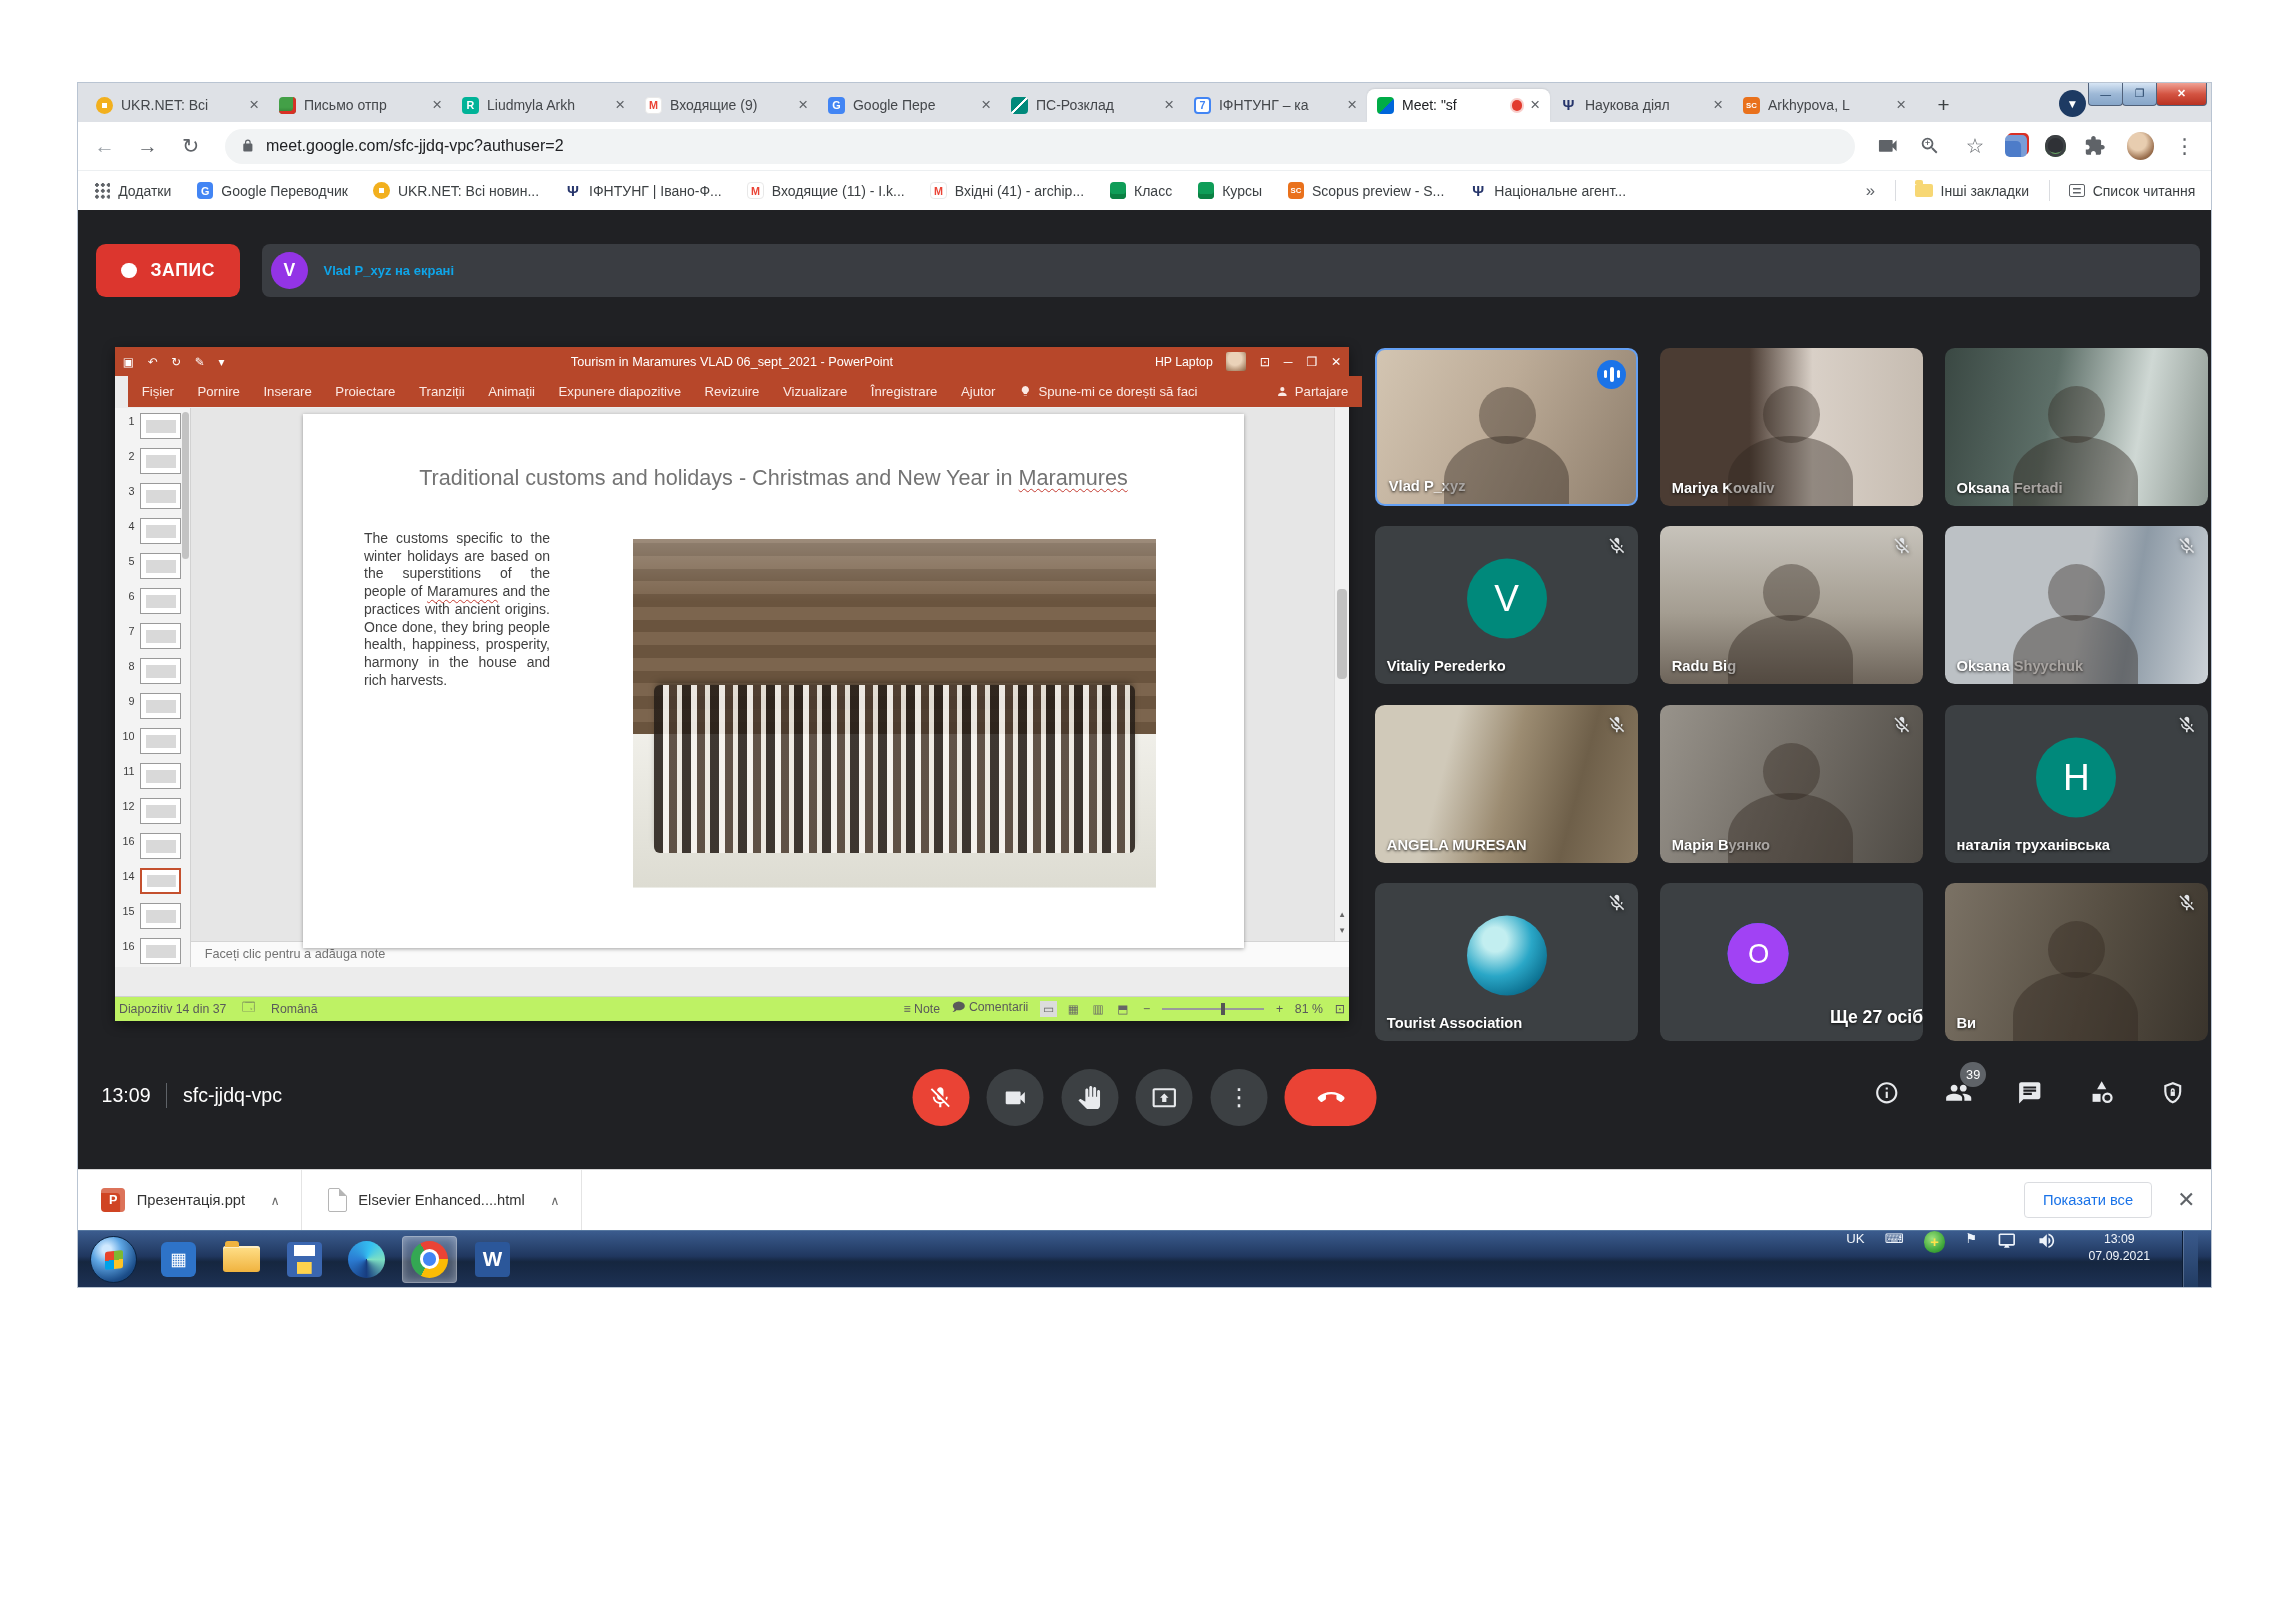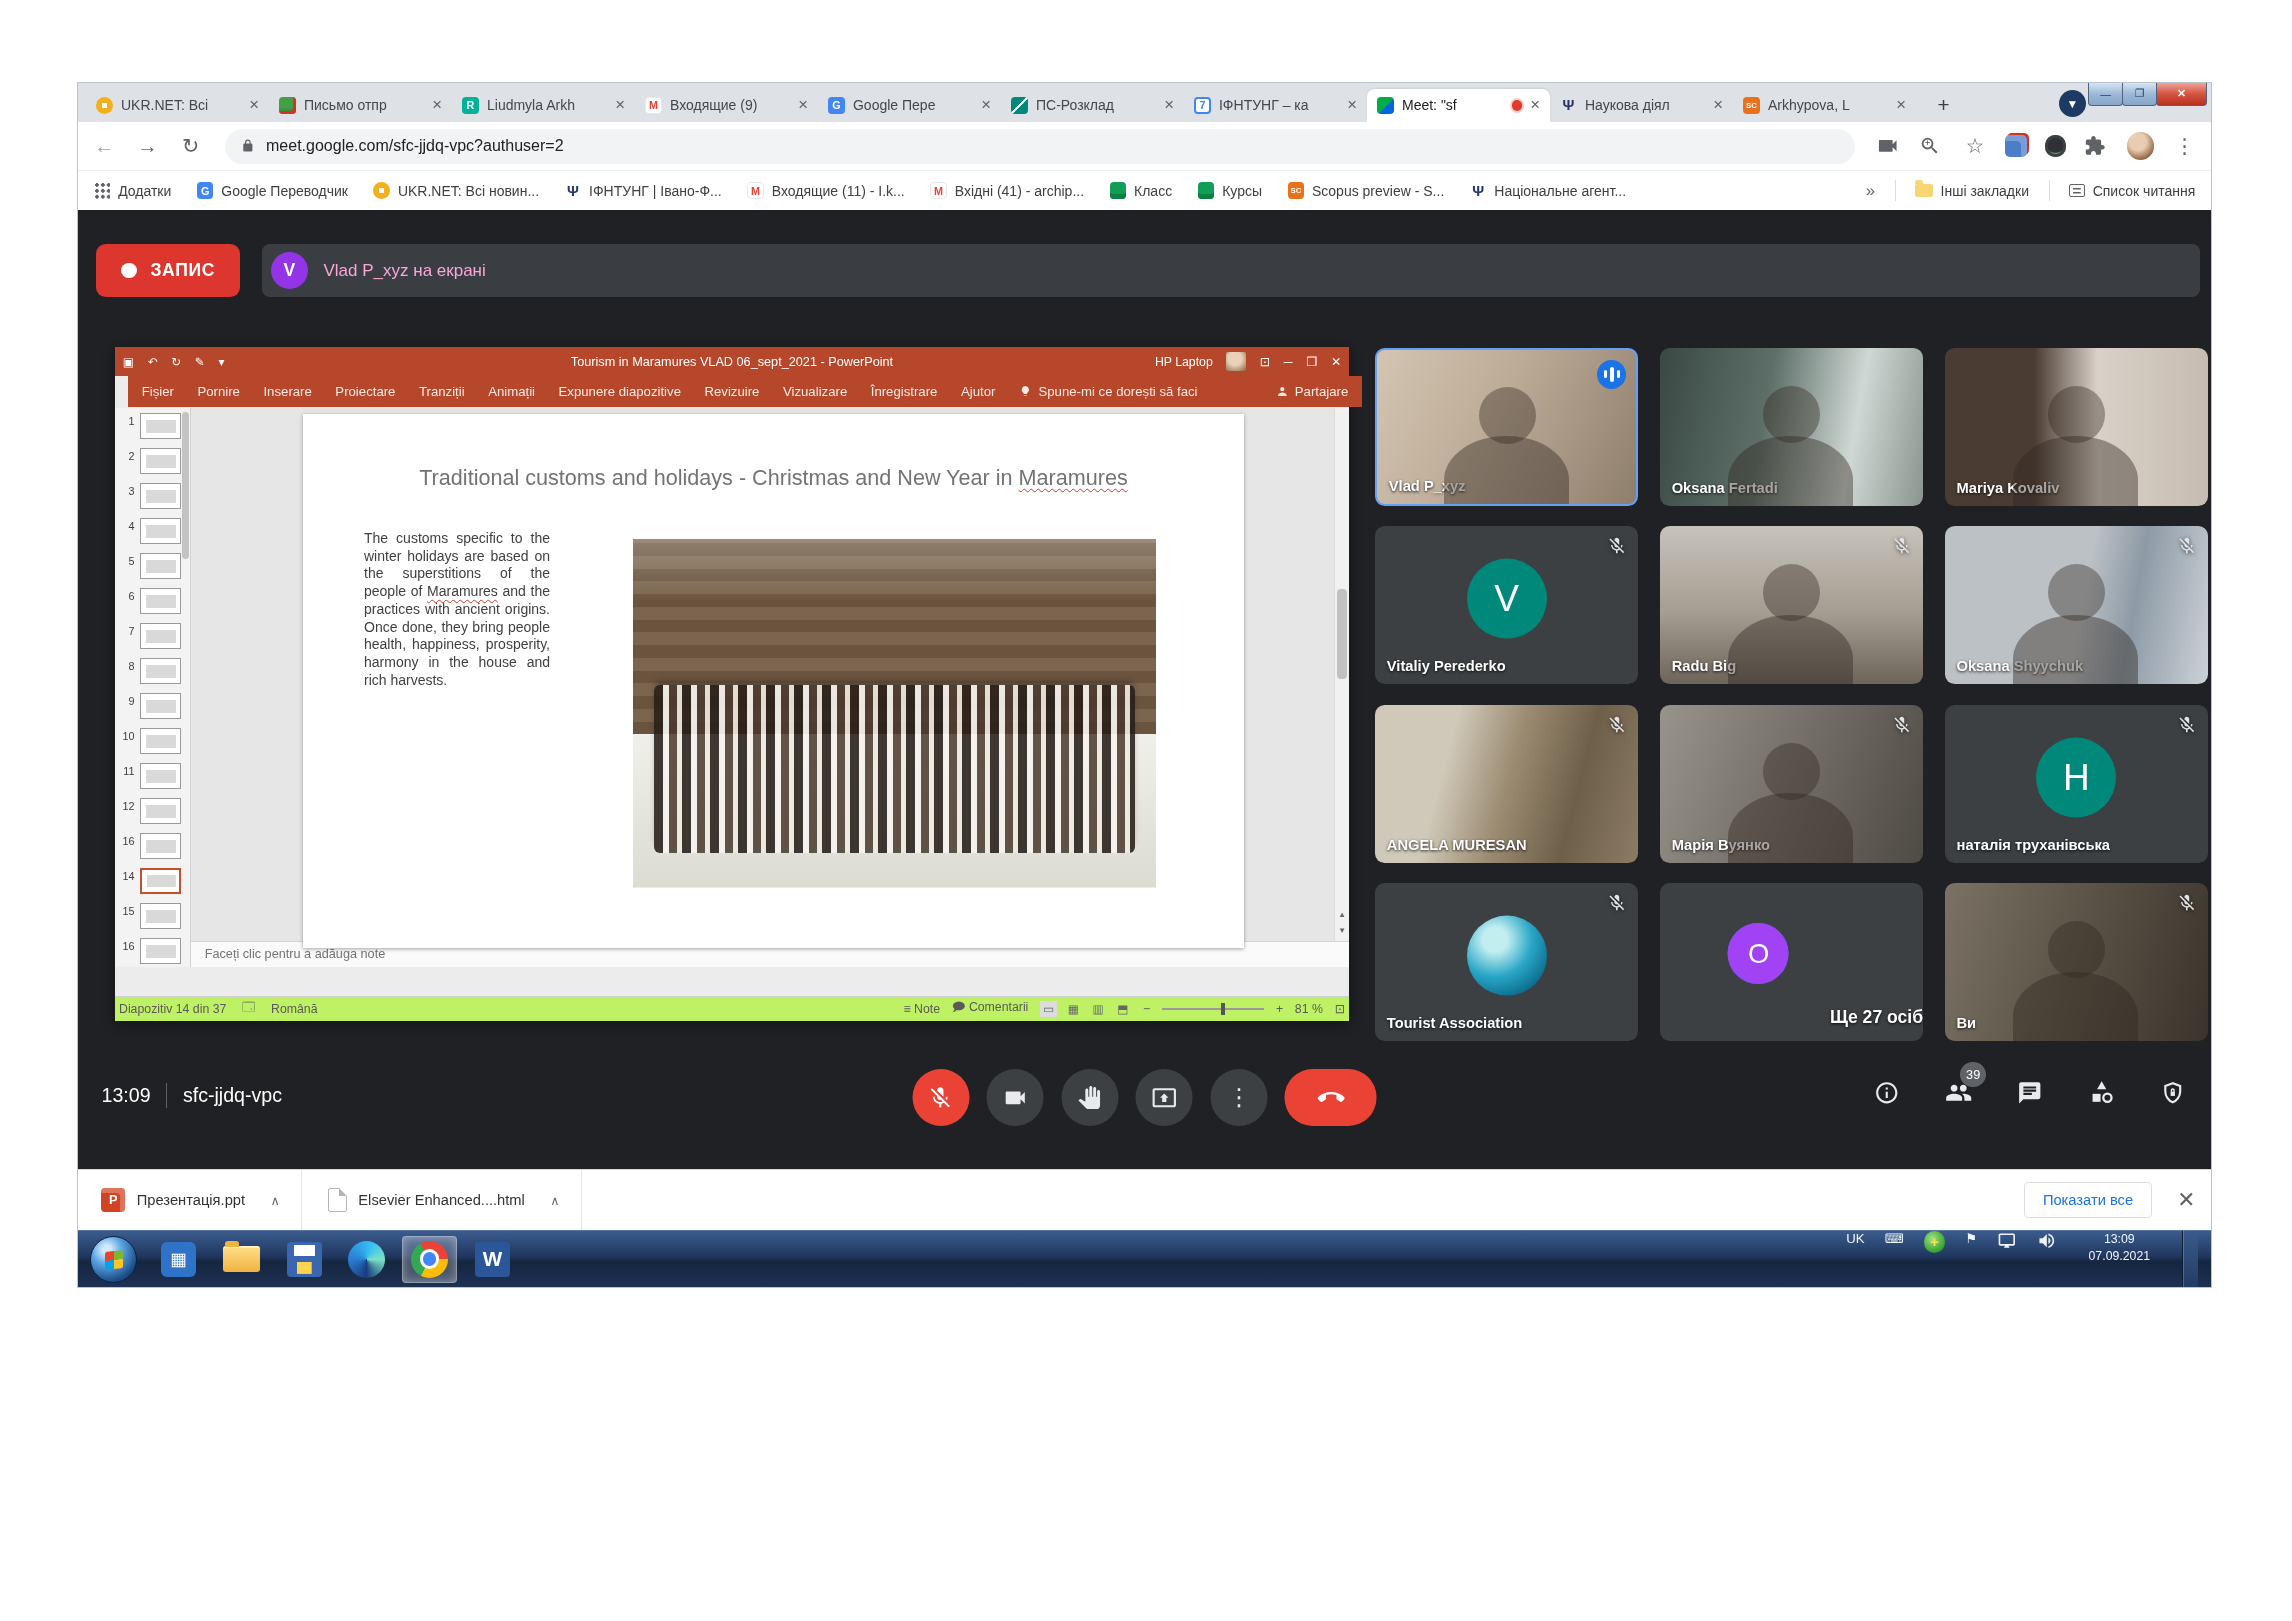--- a/index.html
+++ b/index.html
@@ -73,21 +73,21 @@
   
   .meet{position:absolute;left:0;top:127px;width:100%;height:959px;background:#202124;}
   .meet-header{position:absolute;left:0;top:34px;width:100%;height:53px;}
   .rec-btn{position:absolute;left:17.6px;top:0;height:53px;padding:0 25.5px;background:#dc362e;border-radius:9.8px;
     display:flex;align-items:center;gap:13.7px;color:#fff;font-weight:bold;font-size:17.6px;letter-spacing:0.6px;}
   .rec-btn .dot{width:15.7px;height:15.7px;border-radius:50%;background:#fff;}
   .present-pill{position:absolute;left:184px;right:10.8px;top:0;height:53px;background:#3a3d42;border-radius:7.8px;
     display:flex;align-items:center;gap:15.7px;padding:0 8.8px;}
   .pp-avatar{width:37px;height:37px;border-radius:50%;background:#9334e6;color:#fff;display:flex;align-items:center;
     justify-content:center;font-size:17.6px;font-weight:bold;}
-  .pp-label{color:#f9a8d4;font-size:17px;font-weight:normal;}
+  .pp-label{color:#0ea5e9;font-size:13px;font-weight:bold;}
 
   
   .ppt{position:absolute;left:37px;top:137px;width:1234px;height:674px;background:#ececec;
     box-shadow:0 2.9px 11.8px rgba(0,0,0,.45);font-family:"Liberation Sans",sans-serif;}
   .ppt-title{position:absolute;left:0;top:0;width:100%;height:29px;background:#b7472a;display:flex;
     align-items:center;color:#fff;font-size:12.3px;padding:0 7.8px;}
   .qat{display:flex;gap:13.7px;font-size:11.8px;align-items:center;}
   .ppt-doc-title{position:absolute;left:0;right:0;text-align:center;font-size:12.7px;pointer-events:none;}
   .ppt-title-right{margin-left:auto;display:flex;align-items:center;gap:13.7px;z-index:1;}
   .ppt-acc-av{width:19.6px;height:19.6px;border-radius:2px;background:radial-gradient(circle at 45% 35%,#ead2b8 0 40%,#8a6243);}
@@ -636,28 +636,28 @@
         <div class="tile t-vlad sil">
 
           <span class="speak">
             <i></i>
             <i></i>
             <i></i>
           </span>
           <div class="tile-name">Vlad P_xyz</div>
         </div>
 
+        <div class="tile t-kovaliv sil">
+
+          <div class="tile-name">Mariya Kovaliv</div>
+        </div>
+
         <div class="tile t-fertadi sil">
 
           <div class="tile-name">Oksana Fertadi</div>
-        </div>
-
-        <div class="tile t-kovaliv sil">
-
-          <div class="tile-name">Mariya Kovaliv</div>
         </div>
 
         <div class="tile t-dark">
           <div class="big-av av-teal">V</div>
 
           <span class="mic-off">
             <svg width="19.6" height="19.6" viewBox="0 0 24 24">
               <path fill="currentColor" d="M19 11h-1.7c0 .74-.16 1.43-.43 2.05l1.23 1.23c.56-.98.9-2.09.9-3.28zm-4.02.17c0-.06.02-.11.02-.17V5c0-1.66-1.34-3-3-3S9 3.34 9 5v.18l5.98 5.99zM4.27 3L3 4.27l6.01 6.01V11c0 1.66 1.33 3 2.99 3 .22 0 .44-.03.65-.08l1.66 1.66c-.71.33-1.5.52-2.31.52-2.76 0-5.3-2.1-5.3-5.1H5c0 3.41 2.72 6.23 6 6.72V21h2v-3.28c.91-.13 1.77-.45 2.54-.9L19.73 21 21 19.73 4.27 3z"></path>
             </svg>
           </span>

